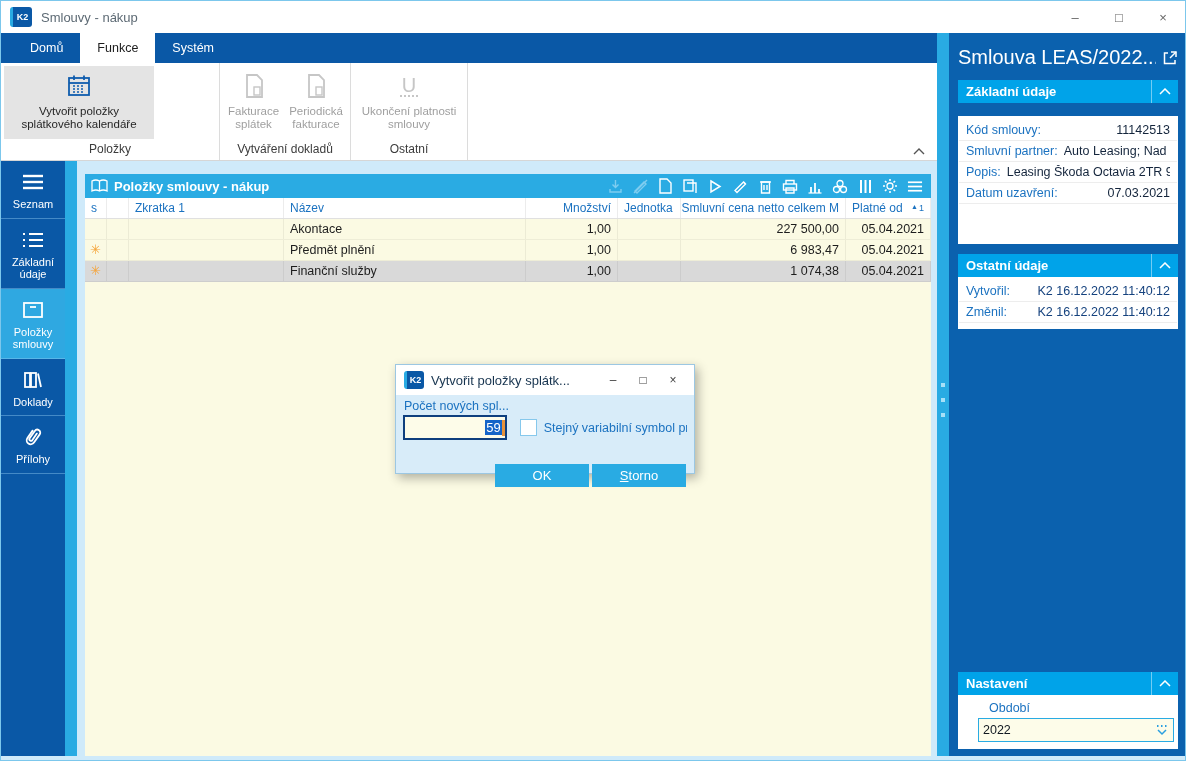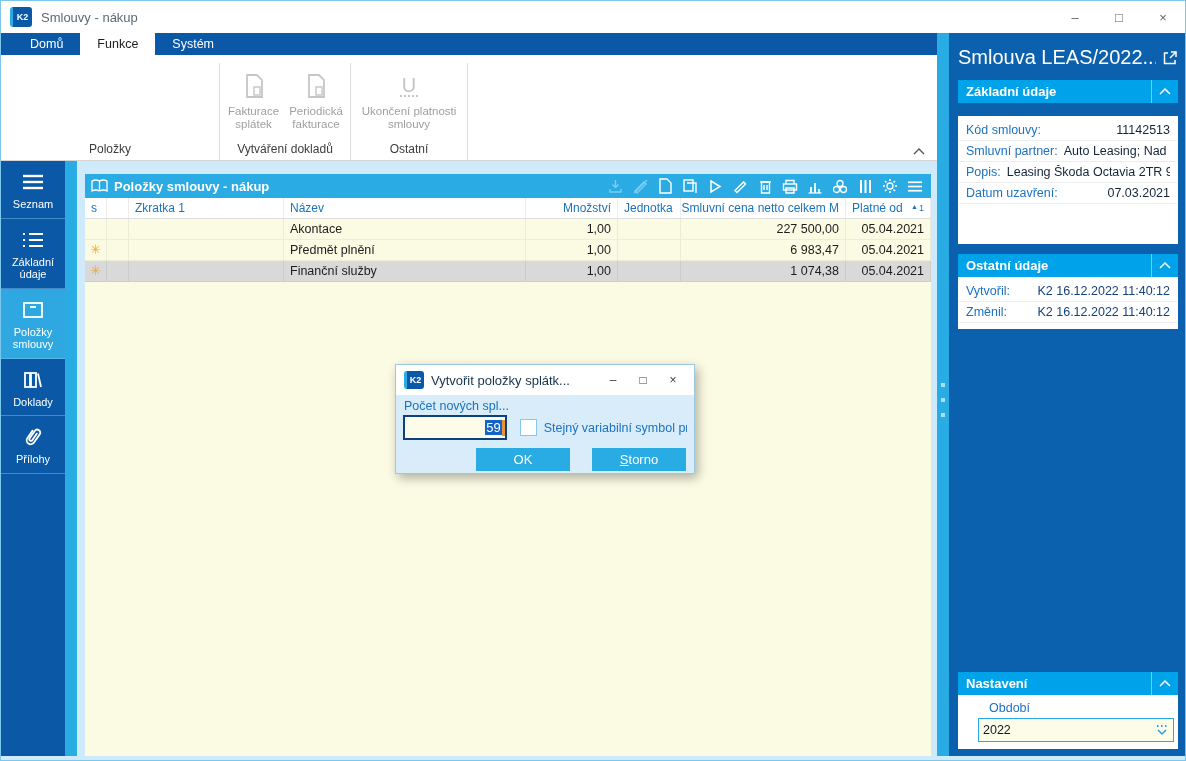--- a/index.html
+++ b/index.html
@@ -7,21 +7,21 @@
   svg{display:block;}
 
   
   .titlebar{position:absolute;left:0;top:0;width:100%;height:32px;background:#fff;display:flex;align-items:center;}
   .k2logo{width:22px;height:20px;margin-left:9px;background:#0a58a6;border-radius:3px;color:#fff;font-size:9px;font-weight:bold;display:flex;align-items:center;justify-content:center;border-left:3px solid #29abe3;box-sizing:border-box;}
   .titlebar .apptitle{margin-left:9px;font-size:13px;color:#5d6a74;}
   .wincontrols{margin-left:auto;display:flex;align-items:center;height:100%;}
   .winbtn{width:44px;height:100%;display:flex;align-items:center;justify-content:center;color:#666;font-size:13px;}
 
   
-  .tabbar{position:absolute;left:0;top:32px;width:936px;height:22px;background:#0a58a6;display:flex;align-items:stretch;padding-left:12px;box-sizing:border-box;}
+  .tabbar{position:absolute;left:0;top:32px;width:936px;height:30px;background:#0a58a6;display:flex;align-items:stretch;padding-left:12px;box-sizing:border-box;}
   .tab{display:flex;align-items:center;padding:0 17px;color:#fff;font-size:12.5px;cursor:default;}
   .tab.active{background:#fff;color:#1d1d1d;}
 
   
   .ribbon{position:absolute;left:0;top:62px;width:936px;height:98px;background:#fff;border-bottom:1px solid #d6d6d6;display:flex;box-sizing:border-box;}
   .rgroup{display:flex;flex-direction:column;border-right:1px solid #dcdcdc;padding:3px 3px 0 3px;}
   .rbuttons{display:flex;flex:1;}
   .rbtn{display:flex;flex-direction:column;align-items:center;padding:5px 5px 0 5px;text-align:center;font-size:11.5px;line-height:13px;color:#262626;}
   .rbtn .ricon{height:30px;display:flex;align-items:center;justify-content:center;margin-bottom:4px;color:#0f5cad;}
   .rbtn.hl{background:#e4e4e4;}
@@ -101,21 +101,21 @@
   .dlg-title .dtitle{margin-left:7px;font-size:13px;color:#17344f;white-space:nowrap;overflow:hidden;flex:1;}
   .dlg-title .dctl{width:30px;text-align:center;color:#444;font-size:12px;}
   .dlg-body{padding:3px 7px 0 7px;}
   .dlg-label{font-size:12.5px;color:#1b72c0;padding:1px 0 2px 1px;}
   .dlg-row{display:flex;align-items:center;}
   .dlg-input{width:106px;height:21px;background:#fdfce9;border:2px solid #0e3f7e;display:flex;justify-content:flex-end;align-items:center;padding:0 0 0 2px;}
   .dlg-sel{background:#1464c8;color:#fff;font-size:13px;padding:0 1px;}
   .dlg-caret{width:3px;height:16px;background:#e8923a;}
   .dlg-check{width:15px;height:15px;background:#fff;border:1px solid #86c8ec;margin-left:13px;flex:none;}
   .dlg-cblabel{font-size:12.5px;color:#1b72c0;margin-left:7px;white-space:nowrap;overflow:hidden;}
-  .dlg-btns{display:flex;justify-content:flex-end;gap:22px;margin-top:8px;padding-right:1px;}
+  .dlg-btns{display:flex;justify-content:flex-end;gap:3px;margin-top:24px;padding-right:1px;}
   .dlg-btn{width:94px;height:23px;background:#29abe3;color:#fff;font-size:13px;display:flex;align-items:center;justify-content:center;}
   .dlg-btn .bl{display:block;text-align:center;width:100%;}
   .dlg-btn.ufirst .bl::first-letter{text-decoration:underline;}
 </style>
 </head>
 <body>
 
 <div class="window">
 
   <div class="titlebar">
@@ -130,20 +130,36 @@
 
   <div class="tabbar">
     <div class="tab">Domů</div>
     <div class="tab active">Funkce</div>
     <div class="tab">Systém</div>
   </div>
 
   <div class="ribbon">
     <div class="rgroup" style="width:212px;">
       <div class="rbuttons">
+        <div class="rbtn hl" style="width:140px;">
+          <span class="ricon">
+            <svg width="26" height="26" viewBox="0 0 26 26" fill="none" stroke="#0f5cad" stroke-width="1.8">
+              <rect x="3" y="5" width="20" height="17"></rect>
+                <line x1="3" y1="10" x2="23" y2="10"></line>
+              <line x1="8" y1="2.5" x2="8" y2="7"></line>
+                <line x1="18" y1="2.5" x2="18" y2="7"></line>
+              <g stroke-width="1.4">
+                  <line x1="7" y1="13" x2="19" y2="13" stroke-dasharray="2 2"></line>
+                  <line x1="7" y1="16" x2="19" y2="16" stroke-dasharray="2 2"></line>
+                  <line x1="7" y1="19" x2="19" y2="19" stroke-dasharray="2 2"></line>
+                </g>
+            </svg>
+          </span>
+          <span>Vytvořit položky splátkového kalendáře</span>
+        </div>
       </div>
       <div class="rgrouplabel">Položky</div>
     </div>
 
     <div class="rgroup" style="width:124px;">
       <div class="rbuttons">
         <div class="rbtn disabled" style="width:56px;">
           <span class="ricon">
             <svg width="22" height="26" viewBox="0 0 22 26" fill="none" stroke="#c6c6c6" stroke-width="1.8">
               <path d="M4 2 h10 l5 5 v17 h-15 z"></path>

